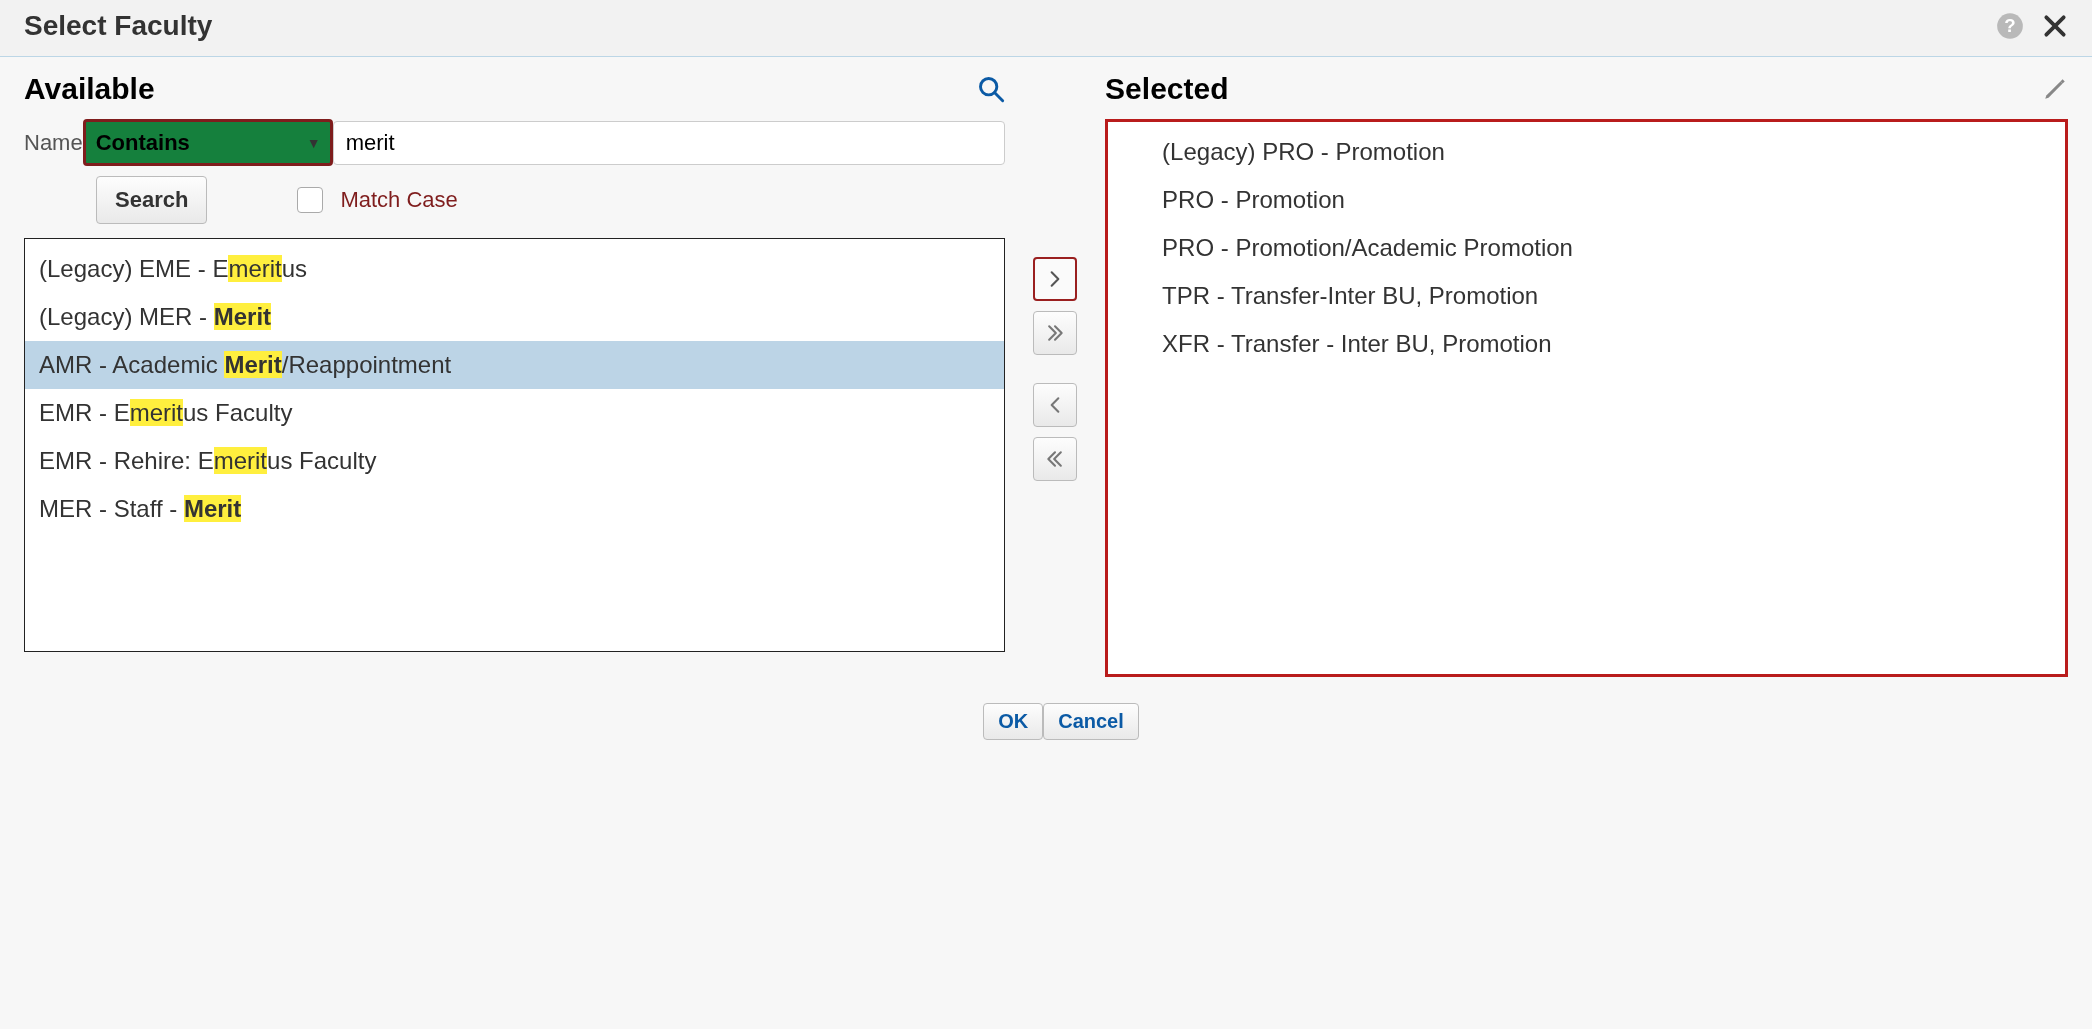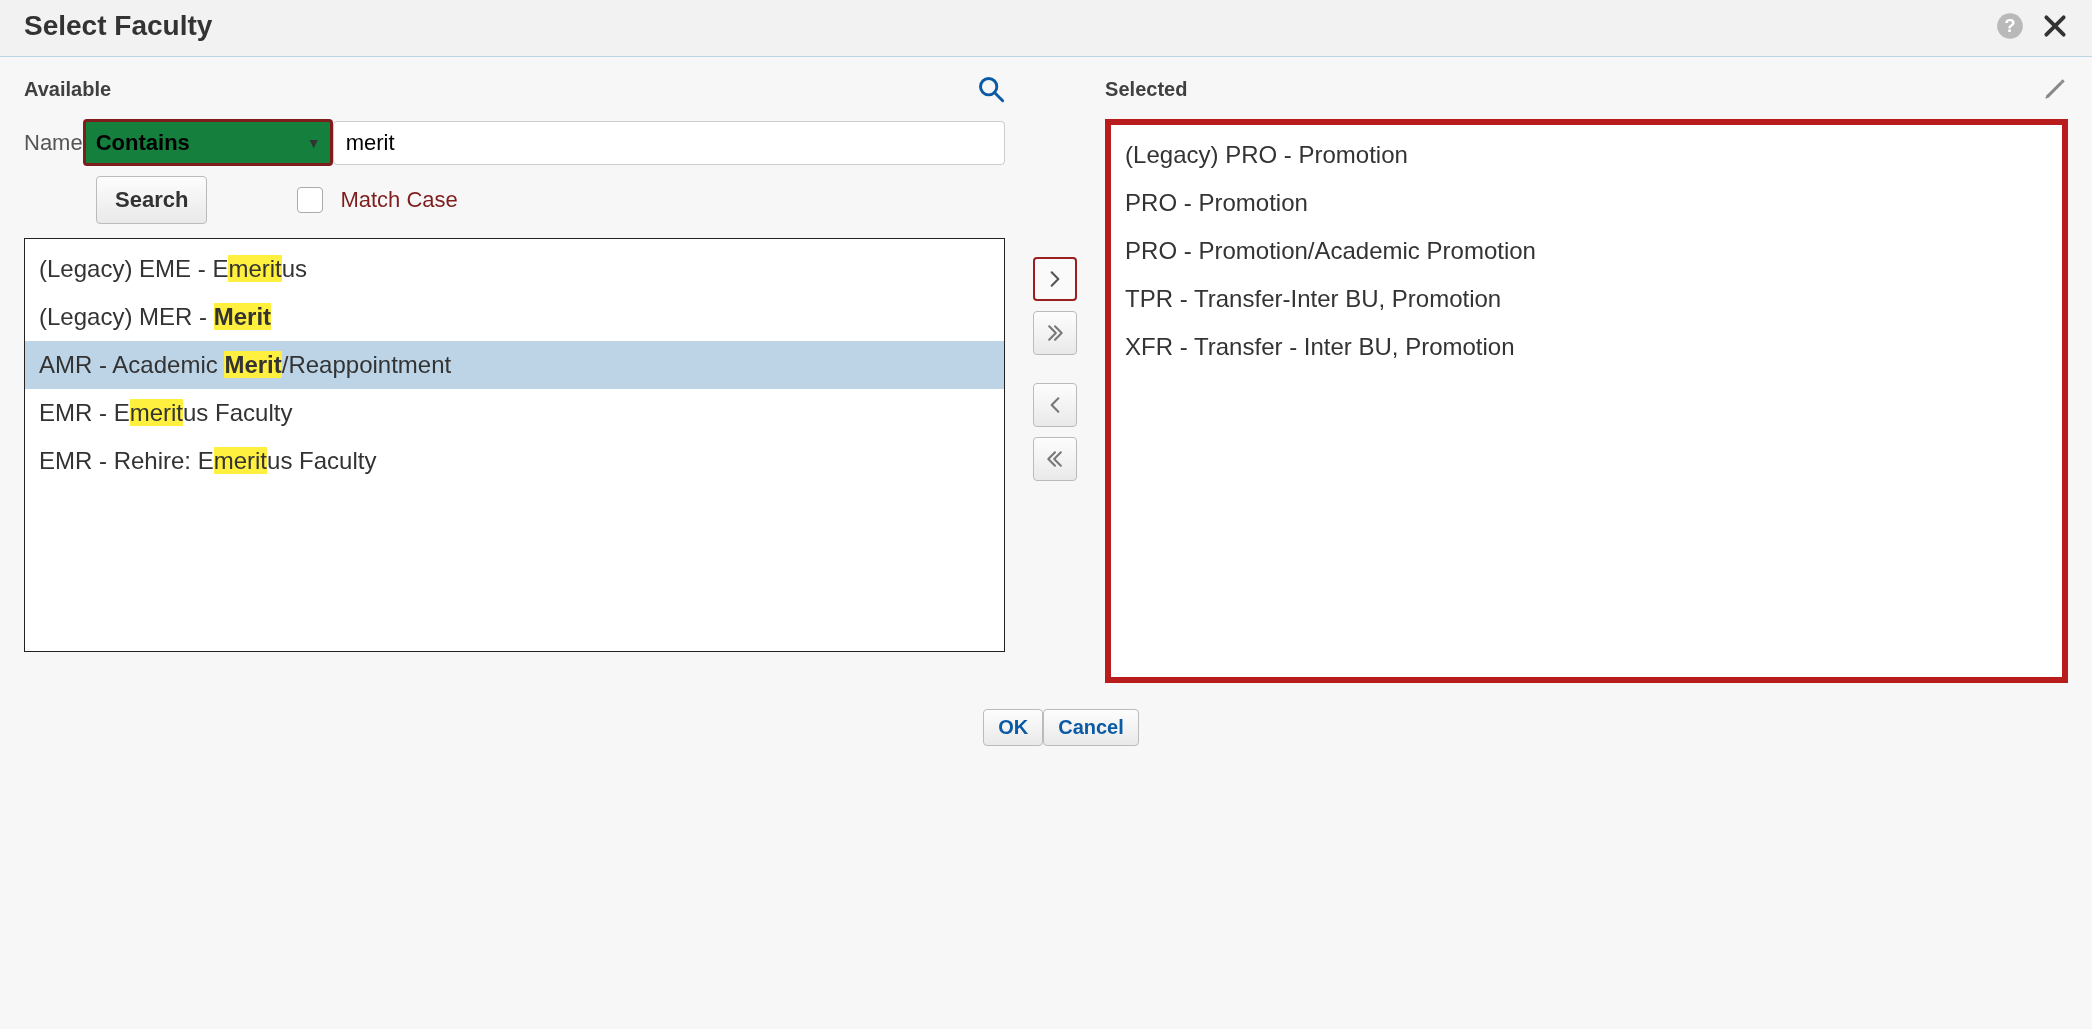--- a/index.html
+++ b/index.html
@@ -72,23 +72,23 @@
   .pane.selected { flex: 1; }
   .pane-header {
     display: flex;
     align-items: center;
     justify-content: space-between;
     margin-bottom: 10px;
     min-height: 40px;
   }
   .pane-header h2 {
     margin: 0;
-    font-size: 20px;
-    font-weight: bold;
-    color: #404040;
+    font-size: 30px;
+    font-weight: bold;
+    color: #000000;
   }
   .srch-row {
     display: flex;
     align-items: center;
     gap: 0;
     margin-bottom: 10px;
   }
   .srch-row label {
     font-size: 22px;
     color: #555;
@@ -148,22 +148,23 @@
     width:24px;height:24px;border:1px solid #aaa;border-radius:4px;background:#fff;cursor:pointer;
   }
   .listbox {
     border: 1px solid #222;
     background: #fff;
     height: 400px;
     overflow:auto;
     padding: 6px 0;
   }
   .listbox.selected-box {
-    border:6px solid #b91c1c;
+    border:3px solid #b91c1c;
     height: 540px;
+    padding-left: 40px;
   }
   .list-item {
     padding: 10px 14px;
     font-size: 24px;
     cursor: pointer;
     user-select: none;
   }
   .list-item.sel {
     background: #bcd4e6;
   }
@@ -253,20 +254,21 @@
             <span>Match Case</span>
           </span>
         </div>
 
         <div class="listbox" id="available-list">
             <div class="list-item">(Legacy) EME - E<span class="hl">merit</span>us</div>
             <div class="list-item">(Legacy) MER - <span class="hlb">Merit</span></div>
             <div class="list-item sel">AMR - Academic <span class="hlb">Merit</span>/Reappointment</div>
             <div class="list-item">EMR - E<span class="hl">merit</span>us Faculty</div>
             <div class="list-item">EMR - Rehire: E<span class="hl">merit</span>us Faculty</div>
+            <div class="list-item">MER - Staff - <span class="hlb">Merit</span></div>
           </div>
       </div>
 
       <div class="shuttle-col">
         <div class="shuttle-groups">
           <div class="shuttle-pair">
             <button class="shuttle-btn active" title="Move selected to Selected list">
               <svg viewBox="0 0 24 24" width="20" height="20">
                   <path d="M8 4 L16 12 L8 20" fill="none" stroke="#555" stroke-width="2.5" stroke-linecap="round" stroke-linejoin="round"></path>
                 </svg>

